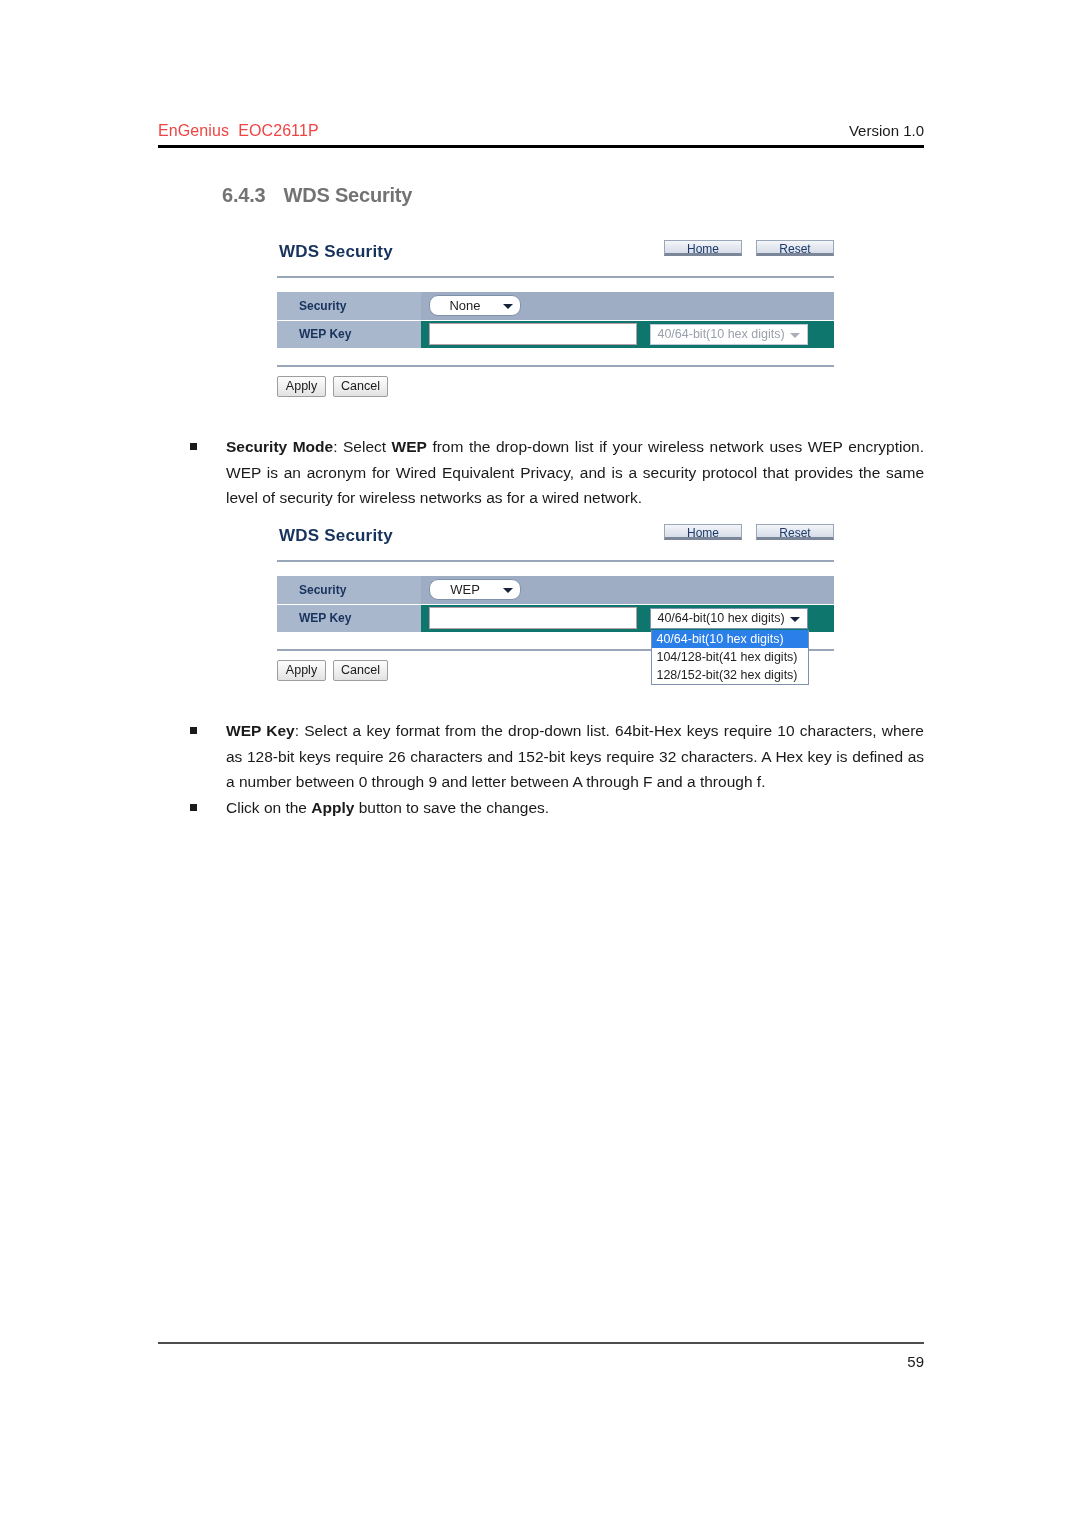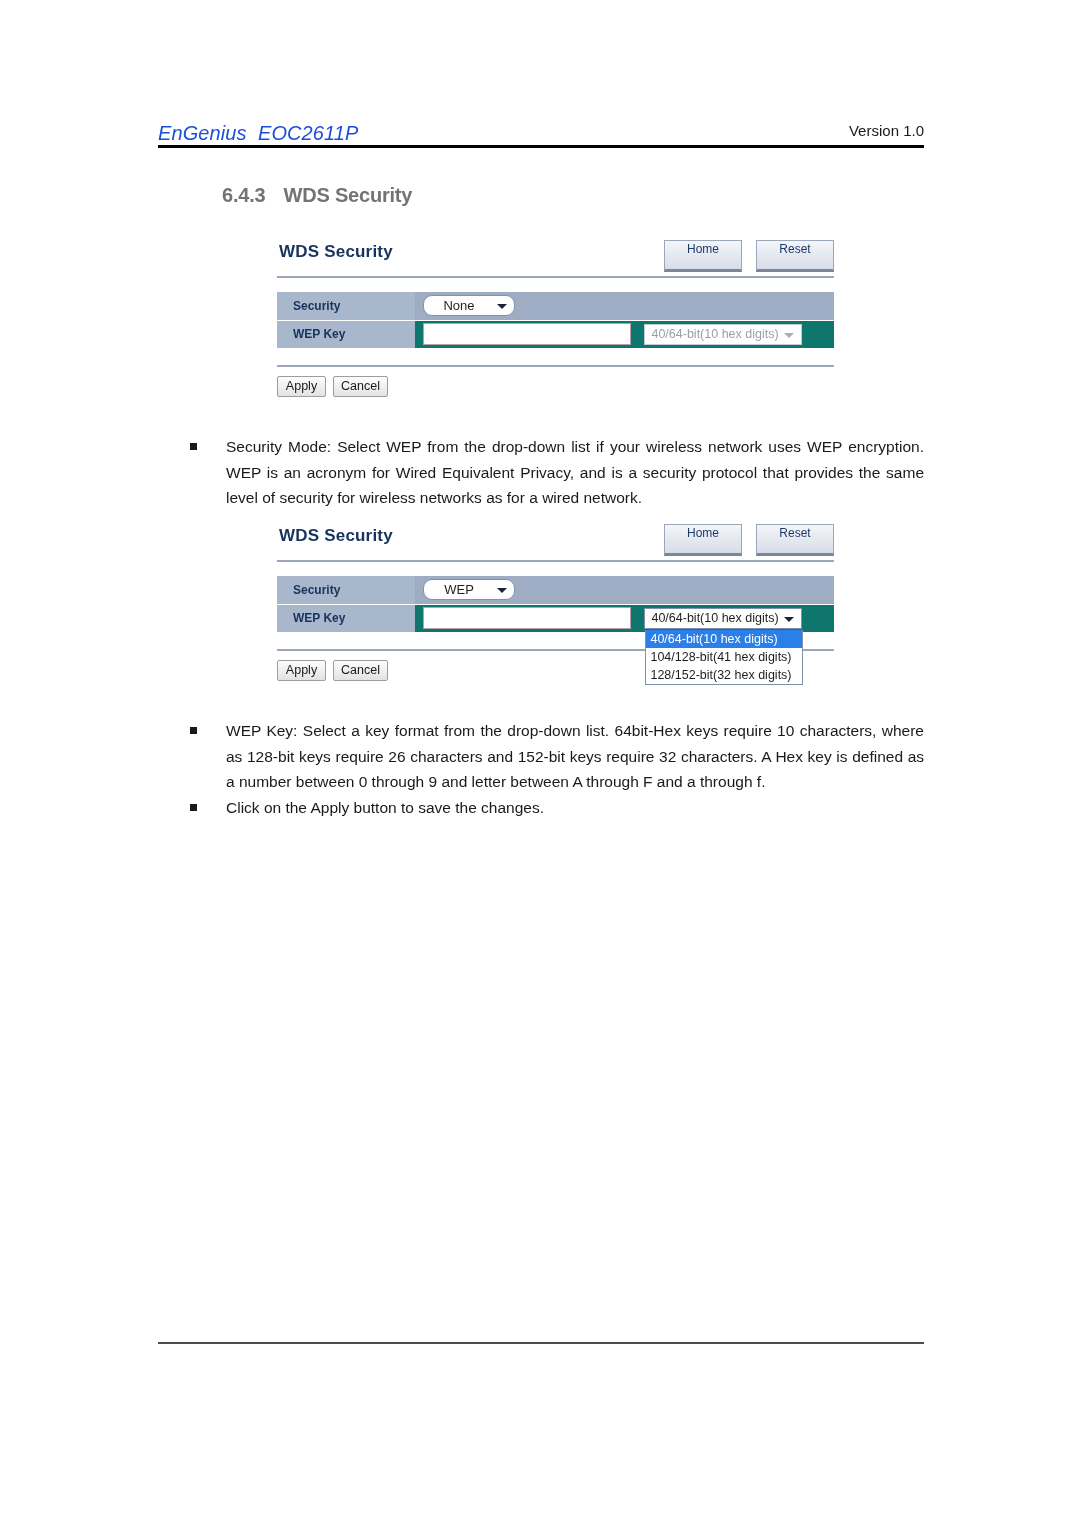--- a/index.html
+++ b/index.html
@@ -27,25 +27,24 @@
   .doc-header {
     position: absolute;
     left: 158px;
     top: 122px;
     width: 766px;
     height: 26px;
   }
   .doc-header .hdr-left {
     position: absolute;
     left: 0; top: 0;
-    font-size: 20px;
+    font-size: 16px;
     letter-spacing: 0.1px;
-    color: #1d4ed8;
+    color: #ef4444;
     white-space: pre;
-    font-style: italic;
   }
   .doc-header .hdr-right {
     position: absolute;
     right: 0; top: 0;
     font-size: 15px;
     color: #1a1a1a;
     white-space: pre;
   }
   .doc-header .hdr-rule {
     position: absolute;
@@ -96,21 +95,21 @@
   }
   .panel-btns {
     position: absolute;
     right: 0;
     top: 2px;
     display: flex;
     gap: 14px;
   }
   .nav-btn {
     width: 78px;
-    height: 32px;
+    height: 16px;
     line-height: 17px;
     text-align: center;
     font-size: 12px;
     color: #1d3a6b;
     background: linear-gradient(to bottom, #f4f6f9 0%, #e6eaf1 45%, #d7dde8 100%);
     border: 1px solid #9aa6ba;
     border-bottom: 3px solid #7b8699;
     box-sizing: border-box;
     white-space: nowrap;
   }
@@ -132,21 +131,21 @@
   .cfg-table td {
     padding: 0;
     vertical-align: middle;
   }
   td.lbl {
     width: 122px;
     background: #a9b7cc;
     color: #17335c;
     font-size: 12px;
     font-weight: bold;
-    padding-left: 16px;
+    padding-left: 22px;
     border-bottom: 1px solid #ffffff;
     white-space: pre;
   }
   td.val {
     background: #9fadc4;
     border-bottom: 1px solid #ffffff;
     padding-left: 8px;
     position: relative;
   }
   .row-wep td.lbl { background: #a9b7cc; }
@@ -285,21 +284,21 @@
     top: 9px;
     width: 7px;
     height: 7px;
     background: #1a1a1a;
   }
   .bullet .txt {
     display: block;
     text-align: justify;
   }
   .bullet .txt.nojust { text-align: left; }
-  .bullet b { font-weight: normal; }
+  .bullet b { font-weight: bold; }
 
   
   .doc-footer {
     position: absolute;
     left: 158px;
     top: 1342px;
     width: 766px;
   }
   .doc-footer .ftr-rule {
     width: 766px;
@@ -430,15 +429,16 @@
       <span class="txt"><b>WEP Key</b>: Select a key format from the drop-down list. 64bit-Hex keys require 10 characters, where as 128-bit keys require 26 characters and 152-bit keys require 32 characters. A Hex key is defined as a number between 0 through 9 and letter between A through F and a through f.</span>
     </div>
     <div class="bullet">
       <span class="marker"></span>
       <span class="txt nojust">Click on the <b>Apply</b> button to save the changes.</span>
     </div>
   </div>
 
   <div class="doc-footer">
     <div class="ftr-rule"></div>
+    <div class="page-num">59</div>
   </div>
 
 </div>
 
 </body></html>

